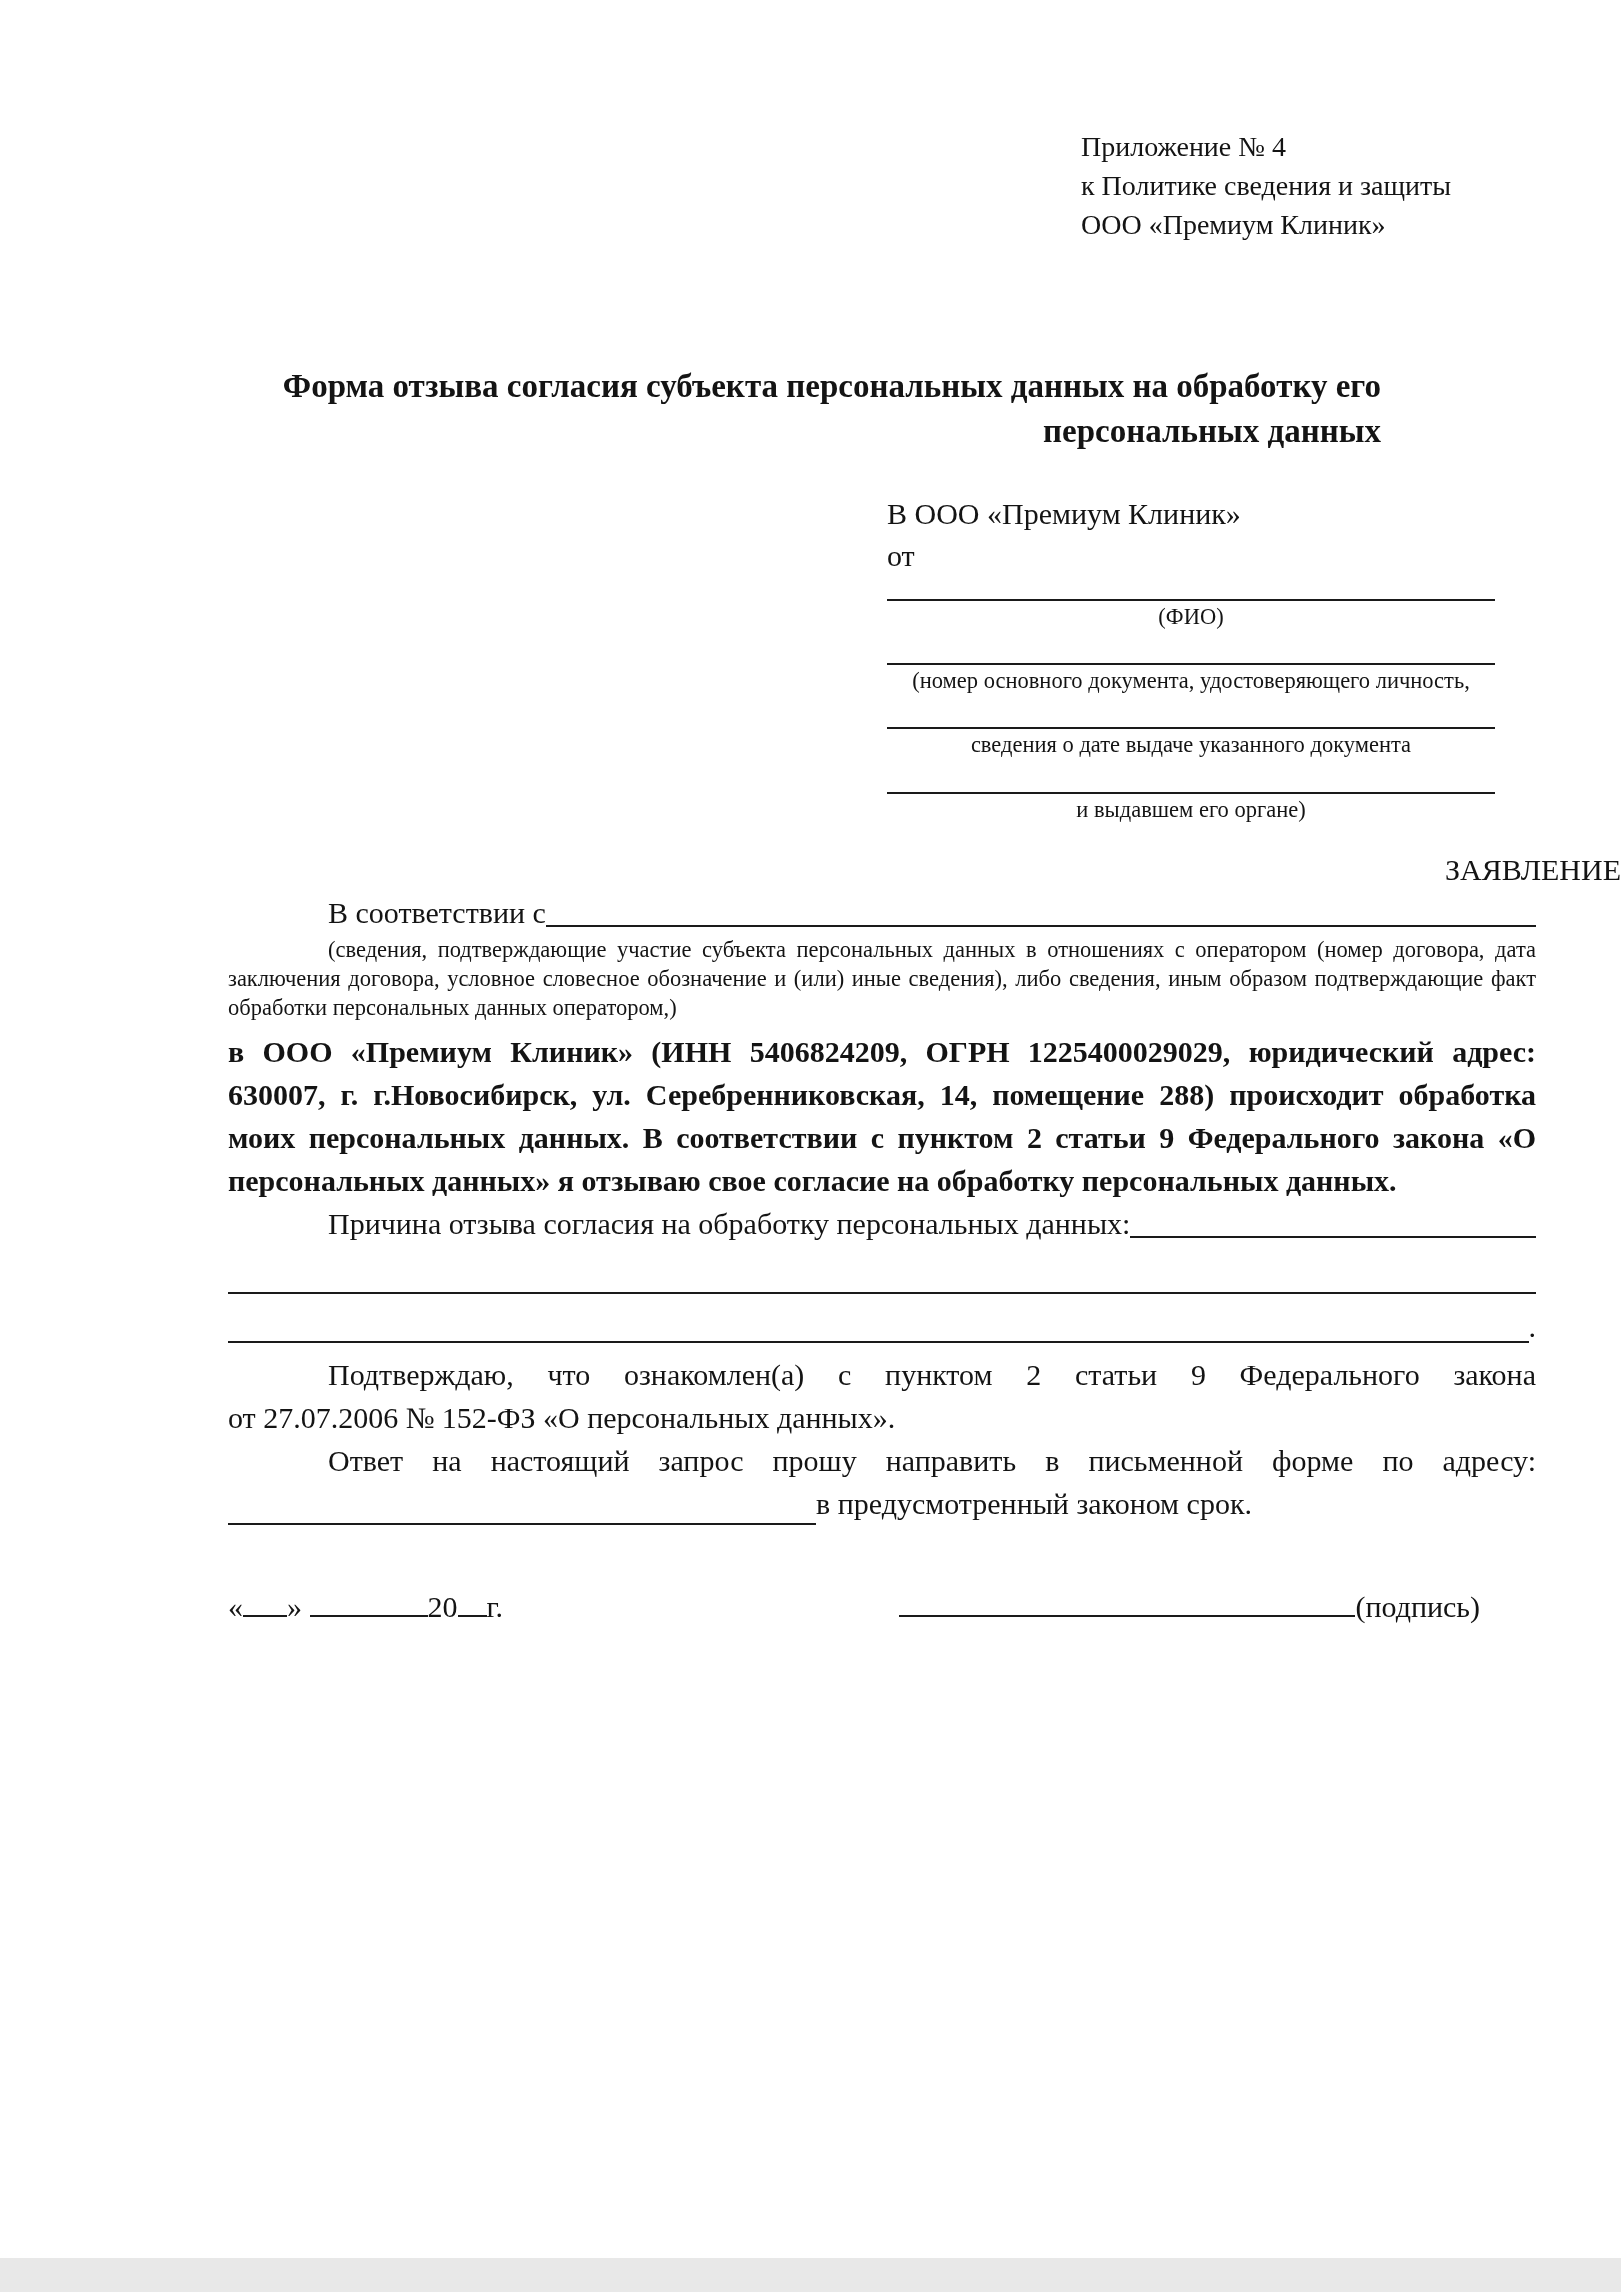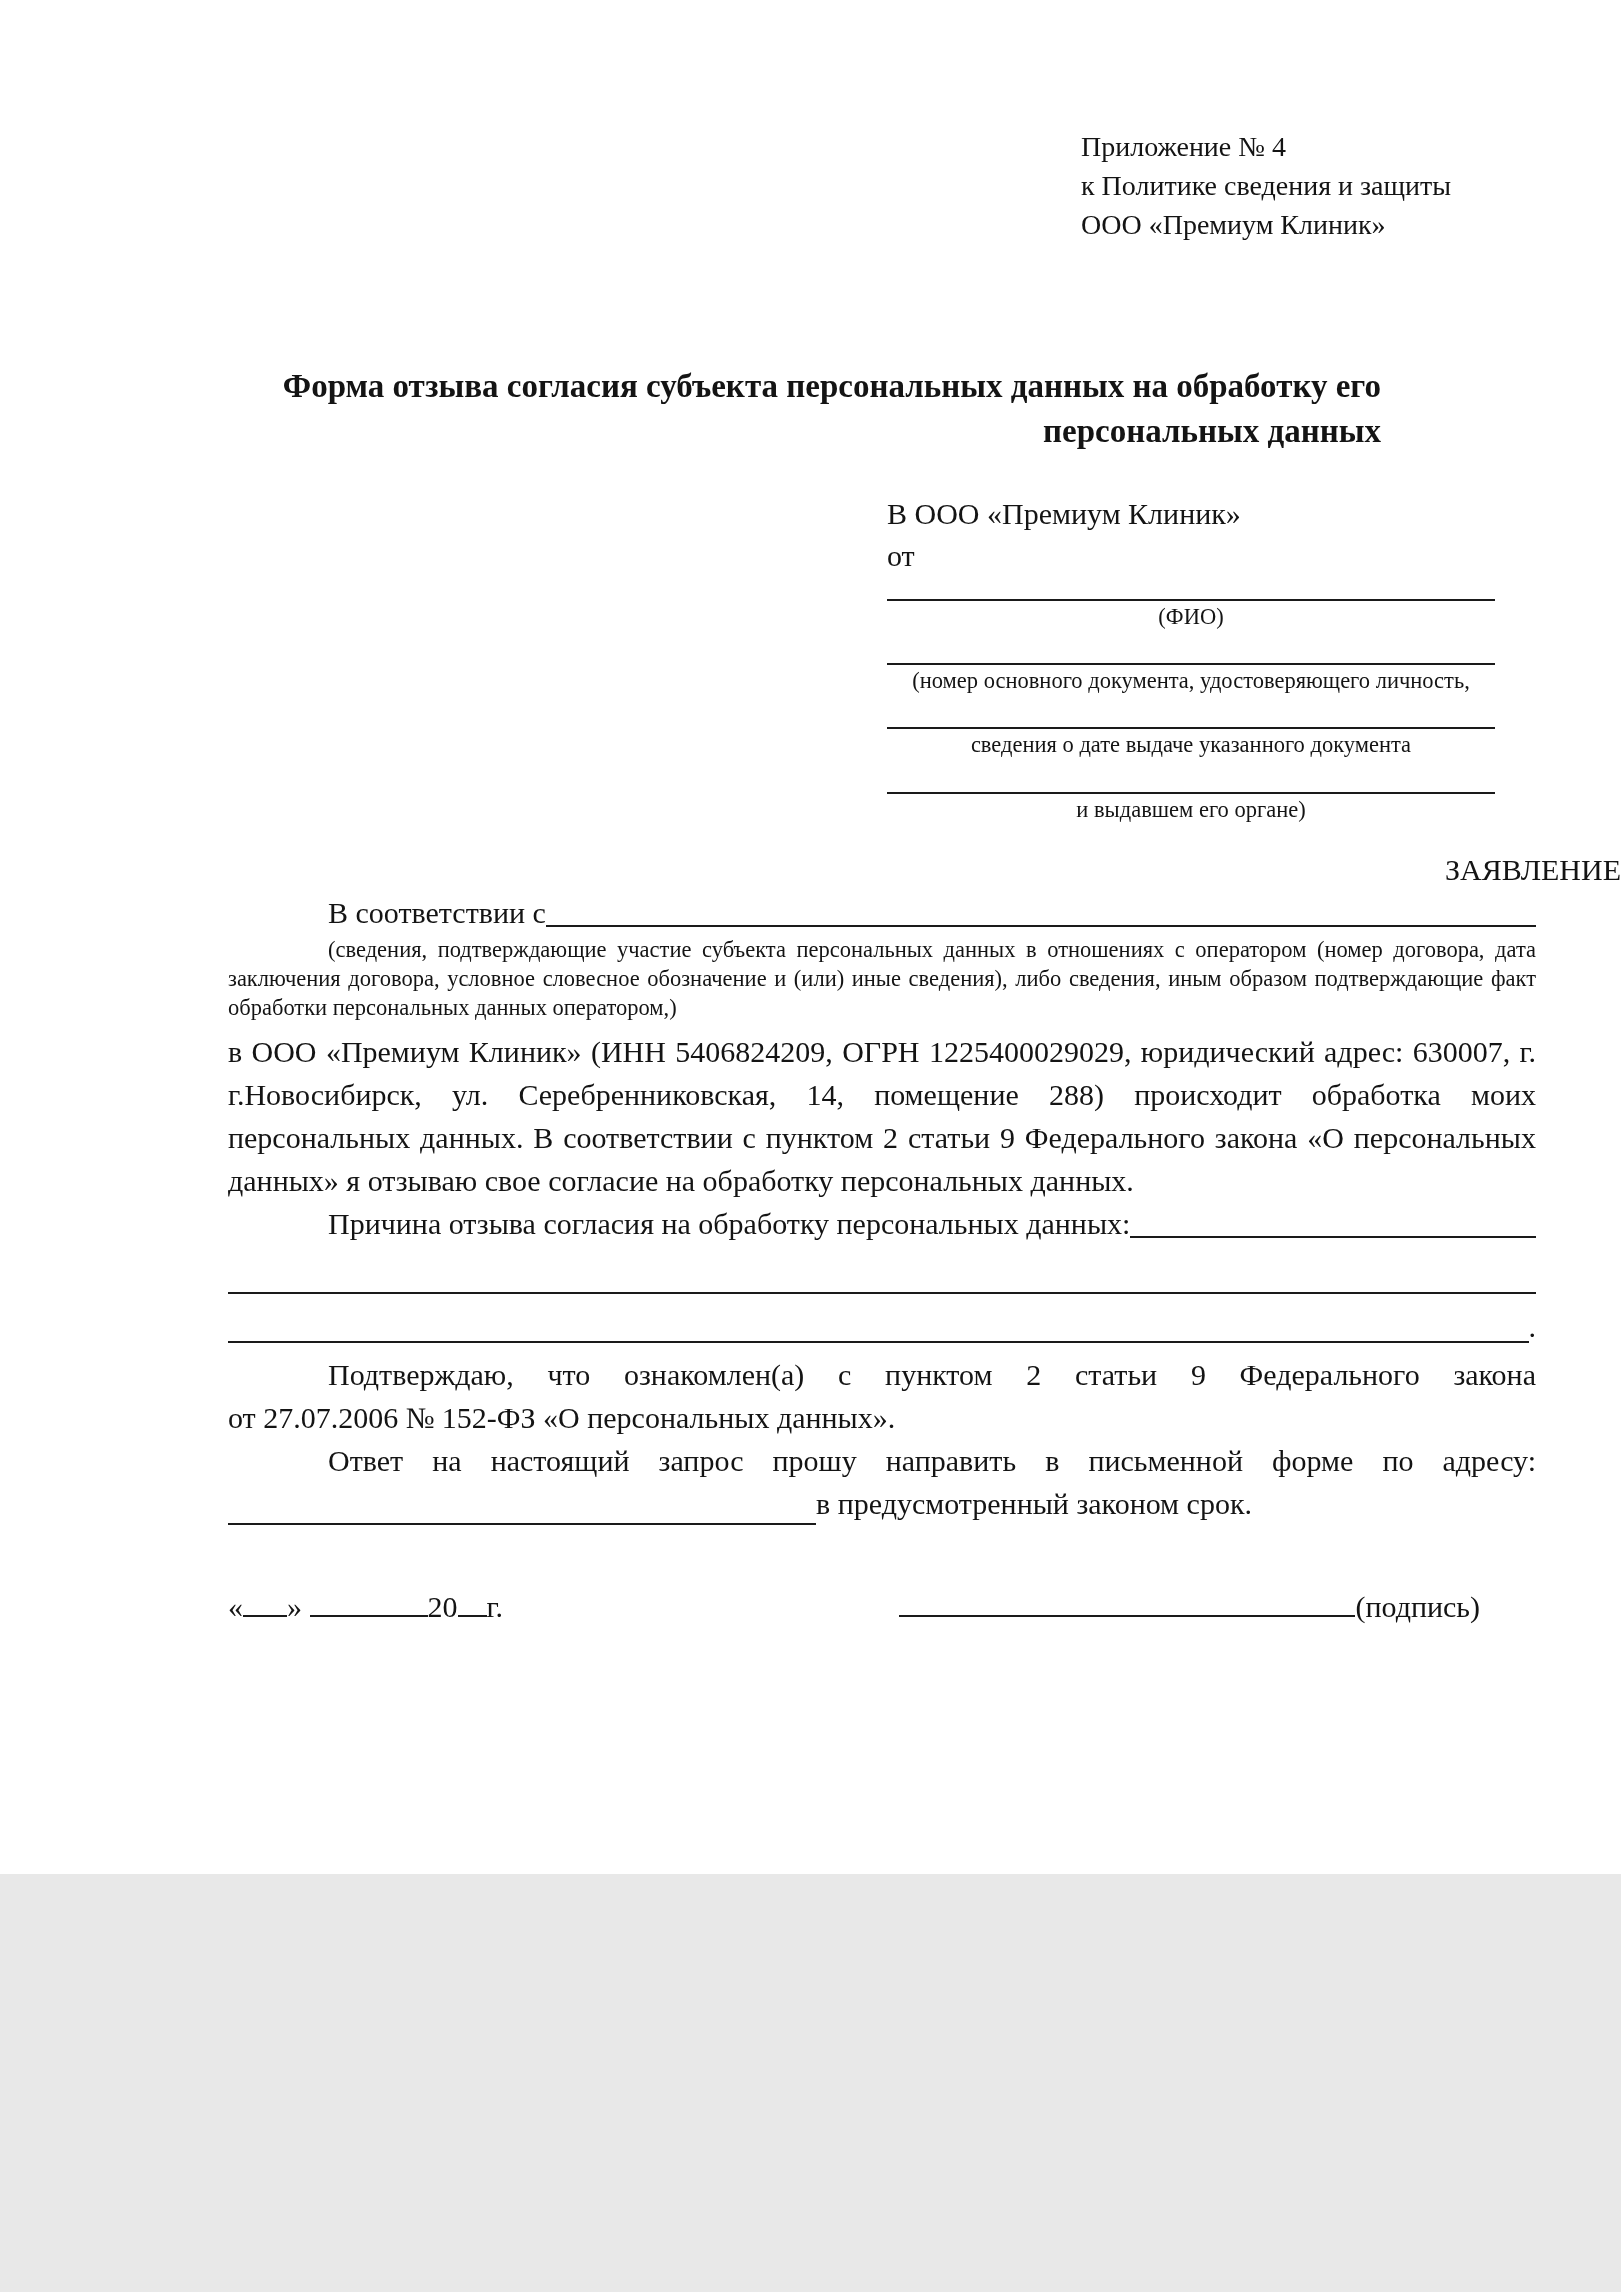--- a/index.html
+++ b/index.html
@@ -1,19 +1,19 @@
 <!DOCTYPE html>
 <html lang="ru"><head>
 <meta charset="utf-8">
 <style>
   html, body { margin: 0; padding: 0; background: #e8e8e8; }
   .page {
     position: relative;
     width: 1621px;
-    height: 1874px;
+    height: 2258px;
     margin: 0 auto;
     background: #ffffff;
     color: #141414;
     font-family: "Liberation Serif", "DejaVu Serif", serif;
     font-size: 30px;
     line-height: 43px;
     box-sizing: border-box;
     padding: 127px 85px 0 228px;
   }
   
@@ -43,21 +43,21 @@
   .indent { padding-left: 100px; }
   .fill { flex: 1 1 auto; margin-bottom: 6.9px; }
 
   .intro-note {
     font-size: 22.5px;
     line-height: 29px;
     text-align: justify;
     text-indent: 100px;
     margin-top: 1px;
   }
-  .body-par { text-align: justify; margin-top: 7.8px; }
+  .body-par { text-align: justify; margin-top: 7.8px; font-weight: bold; }
 
   .blank-row { display: flex; align-items: flex-end; height: 49px; }
   .blank-row .fill { margin-bottom: 0; height: 45px; }
   .blank-row .terminator { line-height: 33px; }
 
   .just-line { text-align: justify; text-align-last: justify; }
   .par { margin-top: 9.8px; }
 
   .reply-blank { display: inline-block; width: 588px; height: 33px; }
 

